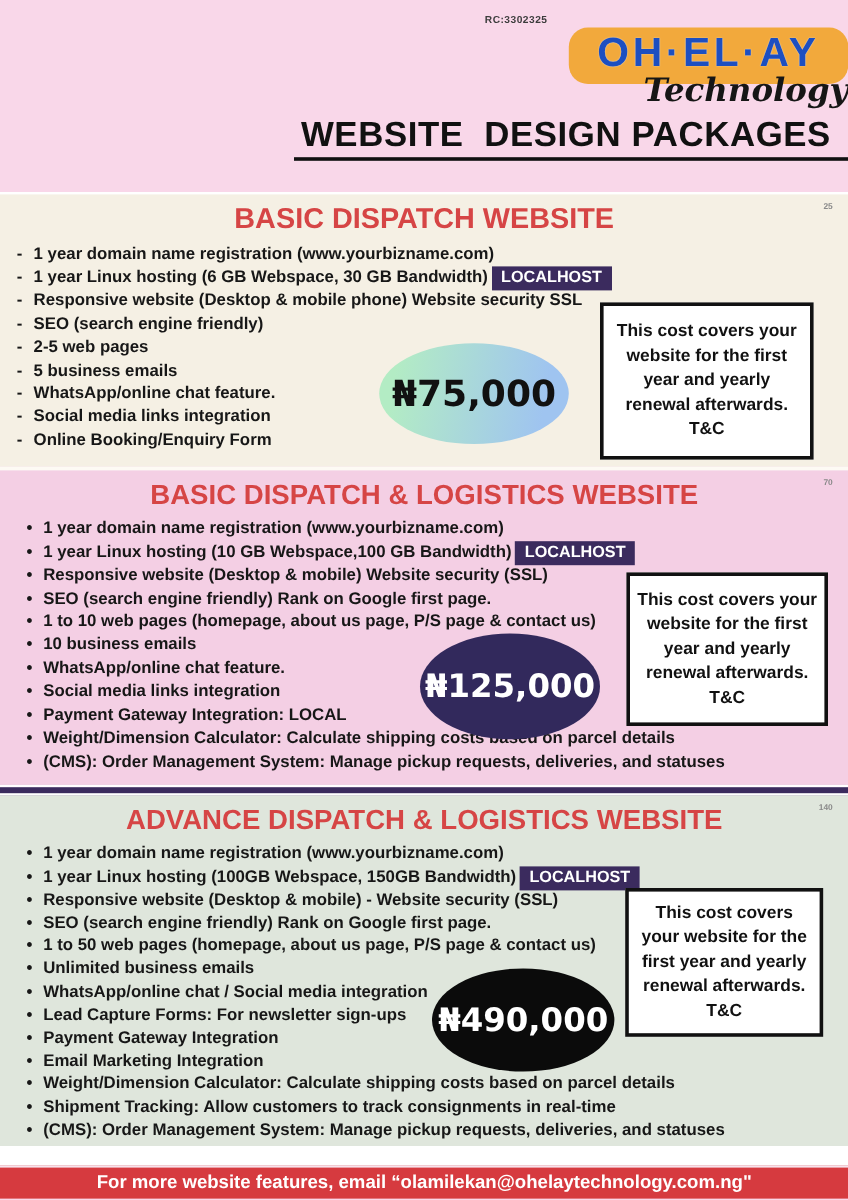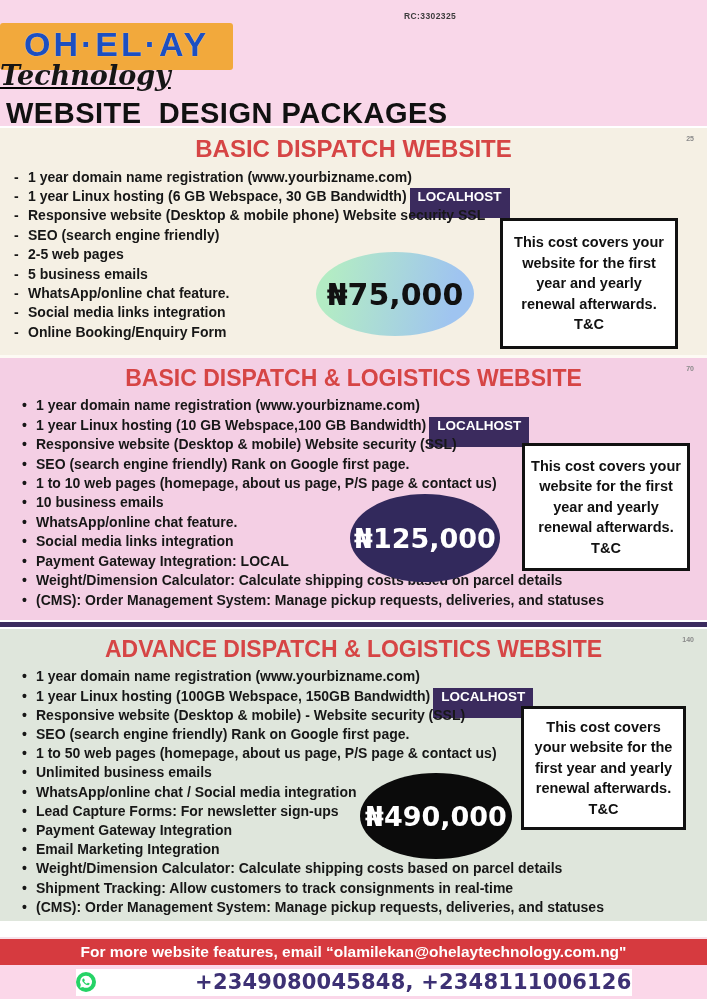--- a/index.html
+++ b/index.html
@@ -3,23 +3,23 @@
 <meta charset="utf-8">
 <style>
   html,body { margin:0; padding:0; background:#ffffff; }
   .page {
     position:relative; width:707px; height:1000px; overflow:hidden;
     font-family:"Liberation Sans", sans-serif; background:#ffffff;
     -webkit-font-smoothing:antialiased;
   }
 
   
-  .header { position:relative; height:126px; background:#f9d7e9; text-align:left;text-decoration:underline; }
+  .header { position:relative; height:160px; background:#f9d7e9; text-align:right; }
   .rc-number { position:absolute; top:11px; left:404px; font-size:8.5px; font-weight:bold; color:#3c3c3c; letter-spacing:.4px; }
-  .logo-badge { display:inline-block; margin-top:23px; background:#f2a93c; border-radius:3px; padding:2px 24px 6px; }
+  .logo-badge { display:inline-block; margin-top:23px; background:#f2a93c; border-radius:16px; padding:2px 24px 6px; }
   .logo-text {
     font-size:34px; font-weight:800; color:#1d4fc0; letter-spacing:3px;
     text-shadow:0 0 1px #e8f0ff;
   }
   .logo-sub {
     font-family:"DejaVu Serif", serif; font-style:italic; font-weight:bold;
     font-size:27px; color:#161616; margin-top:-8px; line-height:1.05;
   }
   .page-title {
     display:inline-block; margin-top:7px; font-size:29px; font-weight:800; color:#111;
@@ -37,21 +37,21 @@
   .pkg-1 .pkg-heading { font-size:24px; }
   .pkg-2 .pkg-heading, .pkg-3 .pkg-heading { font-size:23px; }
 
   .corner-note { position:absolute; top:7px; right:13px; font-size:7px; font-weight:bold; color:#8a8a8a; }
 
   ul.features { list-style:none; margin:5px 0 0; padding:0 0 0 14px; }
   ul.features li { font-size:14px; font-weight:bold; color:#171717; line-height:19.4px; white-space:nowrap; }
   .pkg-3 ul.features li { line-height:19.2px; }
   .bullet { display:inline-block; width:14px; }
   .pkg-2 .bullet, .pkg-3 .bullet { width:22px; text-align:left; padding-left:8px; box-sizing:border-box; }
-  .localhost-badge { background:#3b2b5e; color:#ffffff; font-size:13.5px; font-weight:bold; padding:1px 8px 14px; margin-left:3px; }
+  .localhost-badge { background:#3b2b5e; color:#ffffff; font-size:13.5px; font-weight:bold; padding:1px 8px 4px; margin-left:3px; }
 
   .price {
     position:absolute; display:flex; align-items:center; justify-content:center;
     border-radius:50%; font-family:"DejaVu Sans", sans-serif; font-weight:bold;
   }
   .price-1 { left:316px; top:124px; width:158px; height:84px; font-size:30px; color:#111;
              background:linear-gradient(100deg,#b3ecc4 10%,#9fc4f0 85%); }
   .price-2 { left:350px; top:136px; width:150px; height:88px; font-size:27px; color:#fff; background:#32295c; }
   .price-3 { left:360px; top:144px; width:152px; height:86px; font-size:27px; color:#fff; background:#0b0b0b; }
 

